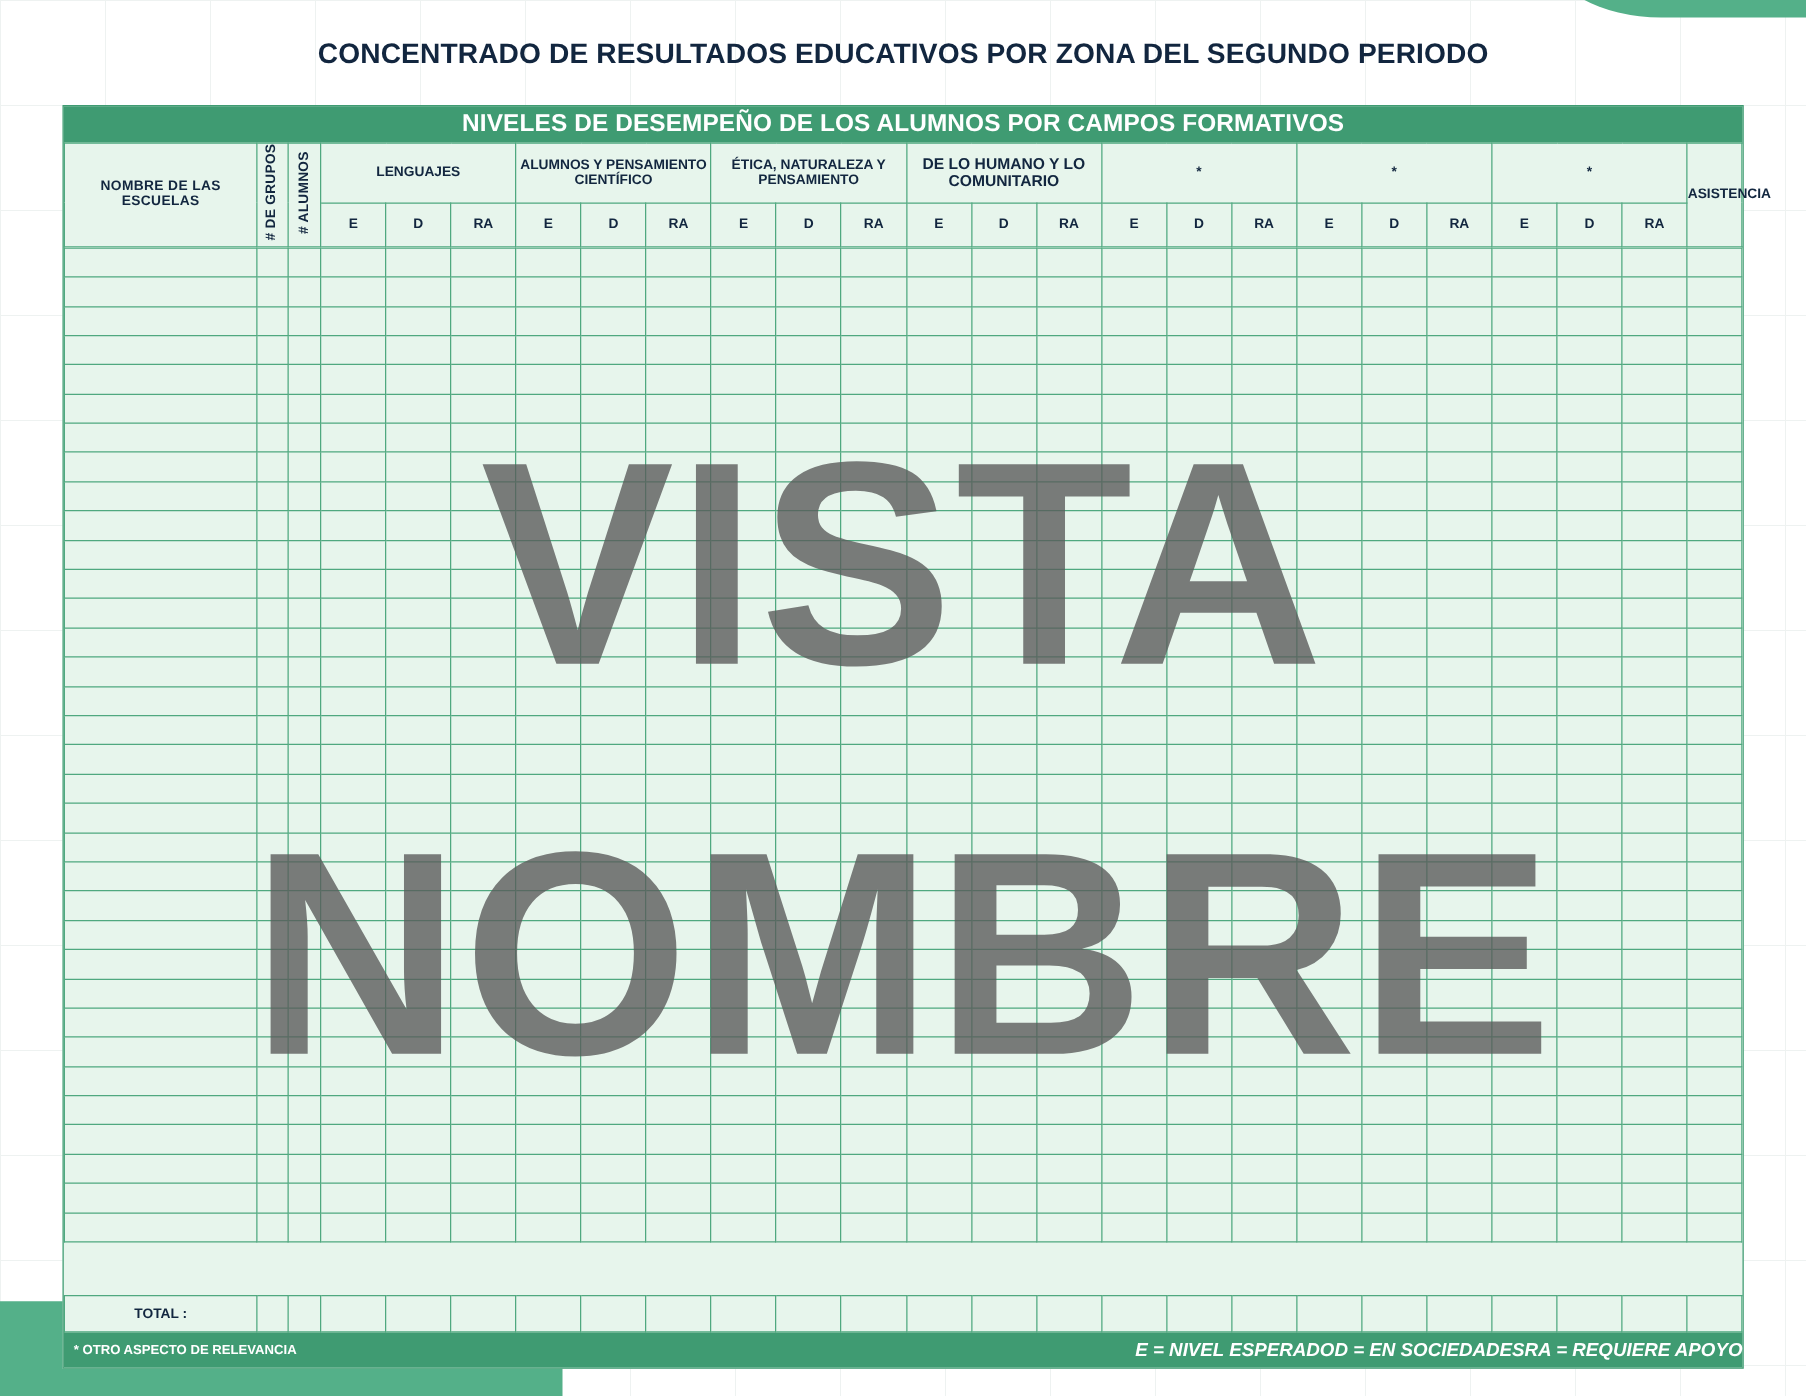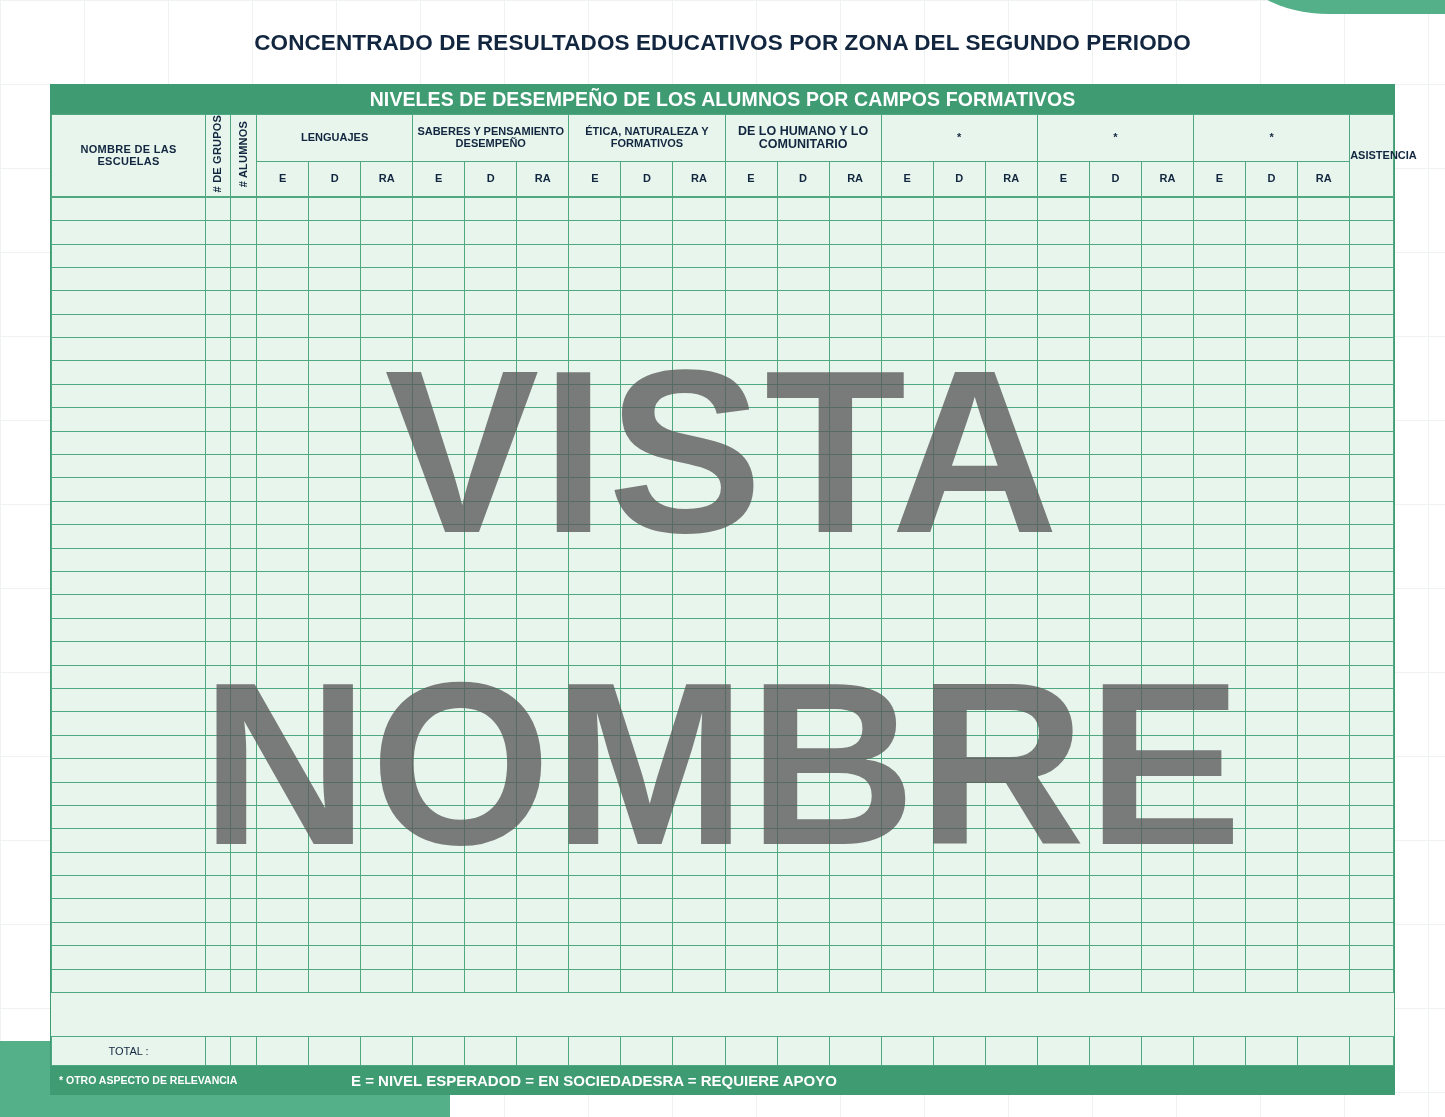--- a/index.html
+++ b/index.html
@@ -156,21 +156,21 @@
   }
 
   
   #total-row-table td {
     height: 28px;
   }
   .total-label {
     text-align: left;
     padding-left: 10px;
     font-size: 14.5px;
-    font-weight: normal;
+    font-weight: bold;
     color: #12263f;
     margin-left: 12px;
   }
 
   
   #legend-bar {
     background: #3f9b72;
     color: #ffffff;
     height: 28px;
     display: flex;
@@ -180,24 +180,24 @@
   #legend-note {
     width: 300px;
     font-size: 10.5px;
     padding-left: 8px;
     box-sizing: border-box;
     white-space: nowrap;
   }
   #legend-items {
     flex: 1 1 auto;
     display: flex;
-    justify-content: flex-start;
+    justify-content: flex-end;
     font-size: 15px;
-    padding-right: 90px;
     box-sizing: border-box;
+    font-style: italic;
   }
 
   
   #watermark {
     position: absolute;
     left: 0;
     top: 84px;
     width: 1445px;
     height: 1011px;
     z-index: 6;
@@ -265,22 +265,22 @@
         <col style="width:50px">
       <col style="width:42px">
     </colgroup>
     <tbody>
         <tr>
       <th class="th-schools" rowspan="2">NOMBRE DE LAS ESCUELAS</th>
       <th class="th-vert" rowspan="2"><span># DE GRUPOS</span></th>
       <th class="th-vert" rowspan="2"><span># ALUMNOS</span></th>
 
       <th class="th-field" colspan="3">LENGUAJES</th>
-      <th class="th-field-sm" colspan="3">SABERES Y PENSAMIENTO DESEMPEÑO</th>
-      <th class="th-field-sm" colspan="3">ÉTICA, NATURALEZA Y FORMATIVOS</th>
+      <th class="th-field-sm" colspan="3">ALUMNOS Y PENSAMIENTO CIENTÍFICO</th>
+      <th class="th-field-sm" colspan="3">ÉTICA, NATURALEZA Y PENSAMIENTO</th>
       <th class="th-field-sm" colspan="3" style="font-size:12.5px">DE LO HUMANO Y LO COMUNITARIO</th>
       <th class="th-star" colspan="3">*</th>
       <th class="th-star" colspan="3">*</th>
       <th class="th-star" colspan="3">*</th>
 
       <th class="th-asis" rowspan="2"><span>ASISTENCIA</span></th>
     </tr>
     <tr>
       <th class="th-sub">E</th>
       <th class="th-sub">D</th>

